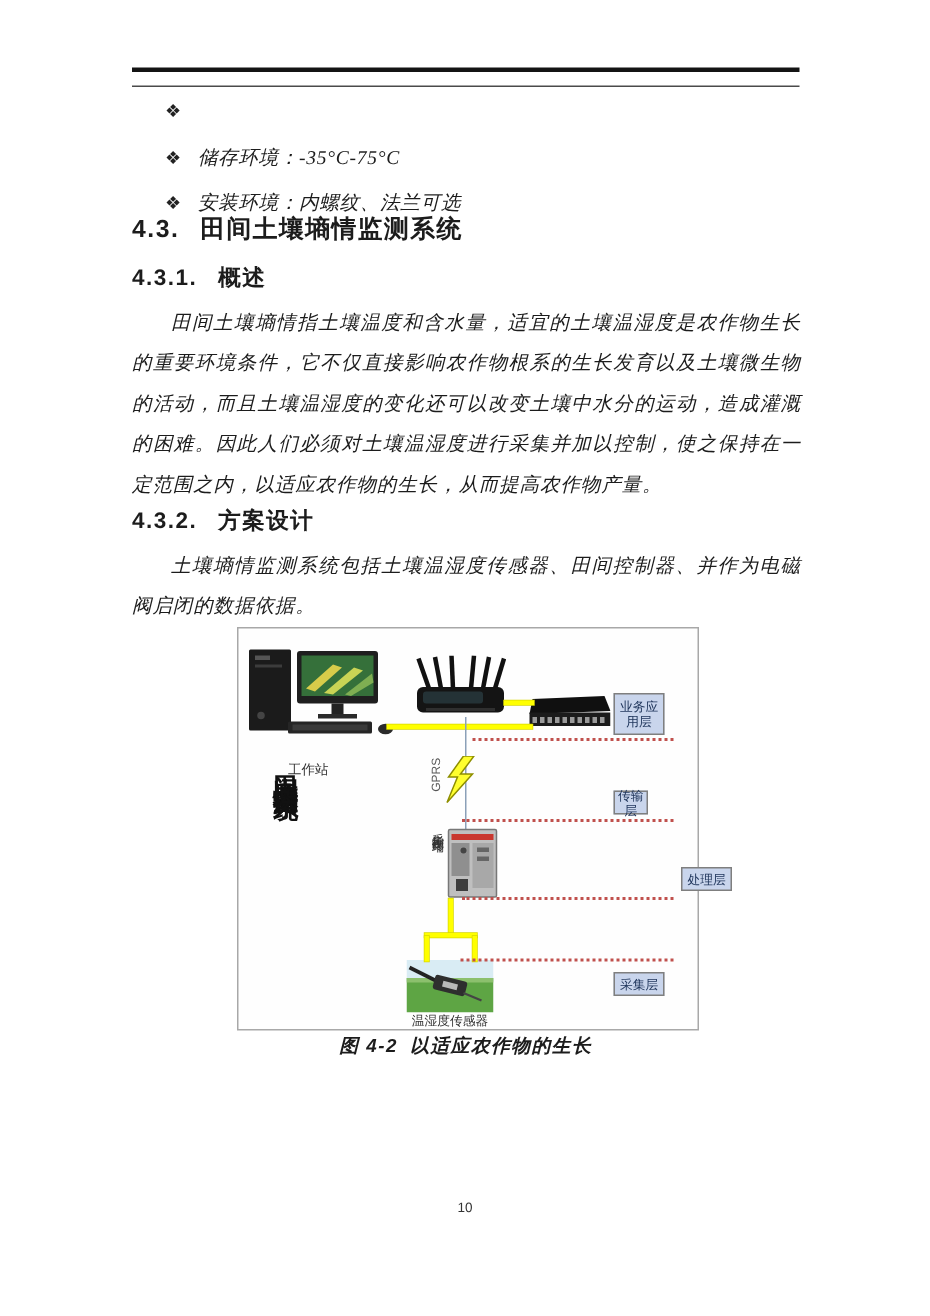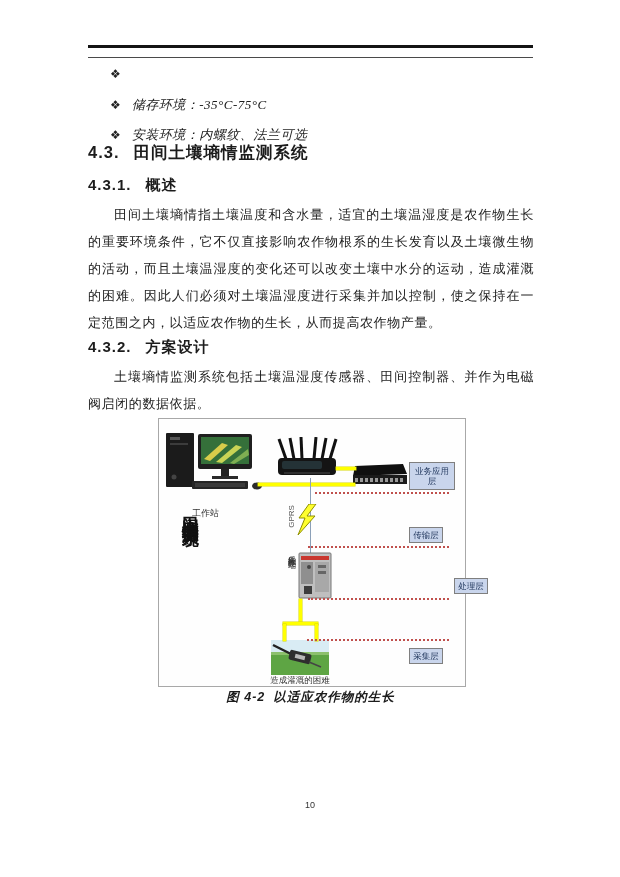--- a/index.html
+++ b/index.html
@@ -21,40 +21,40 @@
   
   .h1{left:88px;top:142px;font-family:"Liberation Sans","DejaVu Sans",sans-serif;
       font-weight:bold;font-size:16.5px;letter-spacing:1px;}
   .h2a{left:88px;top:176px;}
   .h2b{left:88px;top:338px;}
   .h2{font-family:"Liberation Sans","DejaVu Sans",sans-serif;font-weight:bold;
       font-size:15px;letter-spacing:1px;}
   .hnum{margin-right:14px;}
   
   .par{width:446px;font-size:13px;line-height:27px;text-align:justify;
-       text-indent:2em;letter-spacing:0.6px;margin:0;}
+       text-indent:2em;letter-spacing:0.6px;font-style:italic;margin:0;}
   .p1{left:88px;top:201px;}
   .p2{left:88px;top:363px;}
   .p3{left:88px;top:708px;}
   
   .figure{left:158px;top:418px;width:306px;height:267px;border:1px solid #a8a8a8;background:#fefefe;}
   .fig-caption{left:88px;top:689px;width:445px;text-align:center;font-weight:bold;
        font-size:12.5px;letter-spacing:1px;font-style:italic;}
   .fig-caption .cap-label{margin-right:8px;font-family:"Liberation Sans",sans-serif;}
   .page-number{left:0;top:800px;width:620px;text-align:center;font-size:9px;
        font-family:"Liberation Sans",sans-serif;color:#333;}
   
   .ws-label{left:33px;top:88px;width:44px;text-align:left;font-size:9px;color:#333;}
   .v-title{left:20px;top:84px;height:185px;writing-mode:vertical-rl;text-orientation:upright;
        font-size:16.5px;font-weight:bold;letter-spacing:1.5px;color:#111;}
   .layer-box{background:var(--layer-fill,#c9d5ec);border:1px solid var(--layer-border,#7f7f7f);
        color:#20365c;font-size:8.5px;line-height:10.5px;text-align:center;
        display:flex;align-items:center;justify-content:center;padding:1px;box-sizing:border-box;}
-  .lb0{left:250px;top:43px;width:46px;height:28px;}
-  .lb1{left:250px;top:108px;width:34px;height:16px;}
+  .lb0{left:250px;top:43px;width:34px;height:28px;}
+  .lb1{left:250px;top:108px;width:23px;height:16px;}
   .lb2{left:250px;top:159px;width:34px;height:16px;margin-left:45px;}
   .lb3{left:250px;top:229px;width:34px;height:16px;}
   .dotted{height:0;border-top:2px dotted var(--dot-color,#c0504d);}
   .dot0{left:156px;top:73px;width:134px;}
   .dot1{left:149px;top:127px;width:141px;}
   .dot2{left:149px;top:179px;width:141px;}
   .dot3{left:148px;top:220px;width:142px;}
   .yellow{background:var(--conn-yellow,#ffff00);box-shadow:0 0 0 0.5px #d8d800;}
   .yl-a{left:177px;top:48px;width:20px;height:3px;}
   .yl-b{left:99px;top:64px;width:97px;height:3px;}
@@ -186,21 +186,21 @@
 
     <svg class="abs svg-sensor" width="58" height="35" viewBox="0 0 58 35">
       <rect x="0" y="0" width="58" height="14" fill="#d9ecf4"></rect>
       <rect x="0" y="12" width="58" height="23" fill="#5ea544"></rect>
       <rect x="0" y="12" width="58" height="3" fill="#8cc06d"></rect>
       <line x1="2" y1="5" x2="24" y2="16" stroke="#222" stroke-width="2.5"></line>
       <rect x="18" y="12" width="22" height="10" rx="2" fill="#2e2e2e" transform="rotate(14 29 17)"></rect>
       <rect x="24" y="15" width="10" height="4" fill="#b9b9b9" transform="rotate(14 29 17)"></rect>
       <line x1="38" y1="22" x2="50" y2="27" stroke="#444" stroke-width="1.5"></line>
     </svg>
-    <div class="abs sensor-label">造成灌溉的困难</div>
+    <div class="abs sensor-label">温湿度传感器</div>
 
     <div class="abs yellow yl-v1"></div>
     <div class="abs yellow yl-h"></div>
     <div class="abs yellow yl-v2"></div>
     <div class="abs yellow yl-v3"></div>
 
     <div class="abs dotted dot0"></div>
     <div class="abs dotted dot1"></div>
     <div class="abs dotted dot2"></div>
     <div class="abs dotted dot3"></div>

